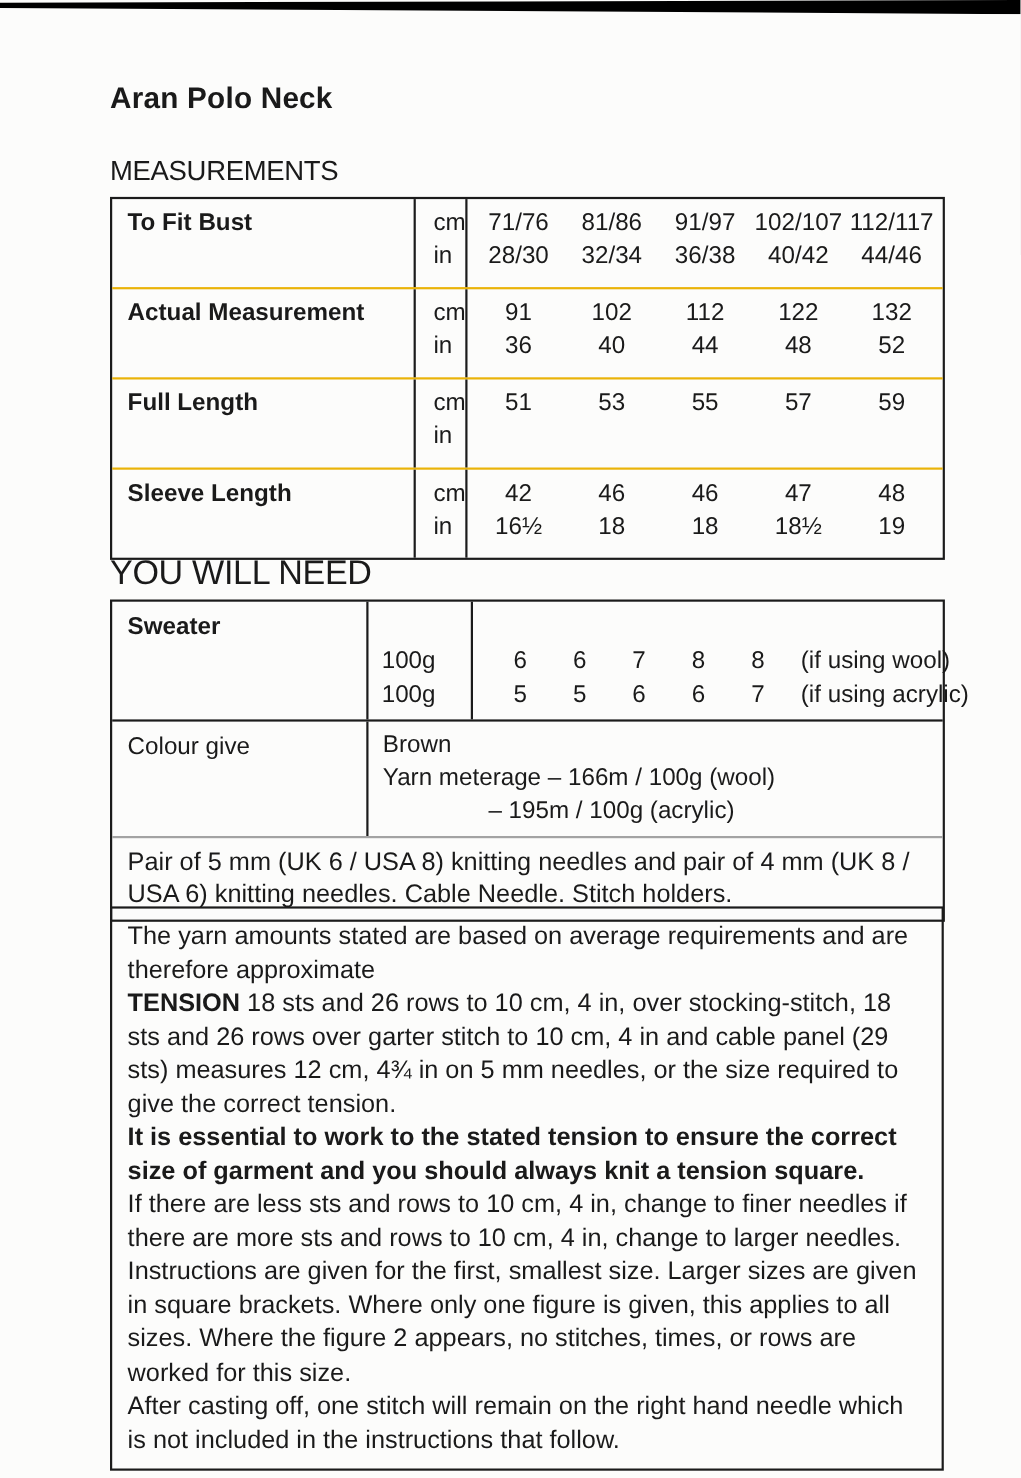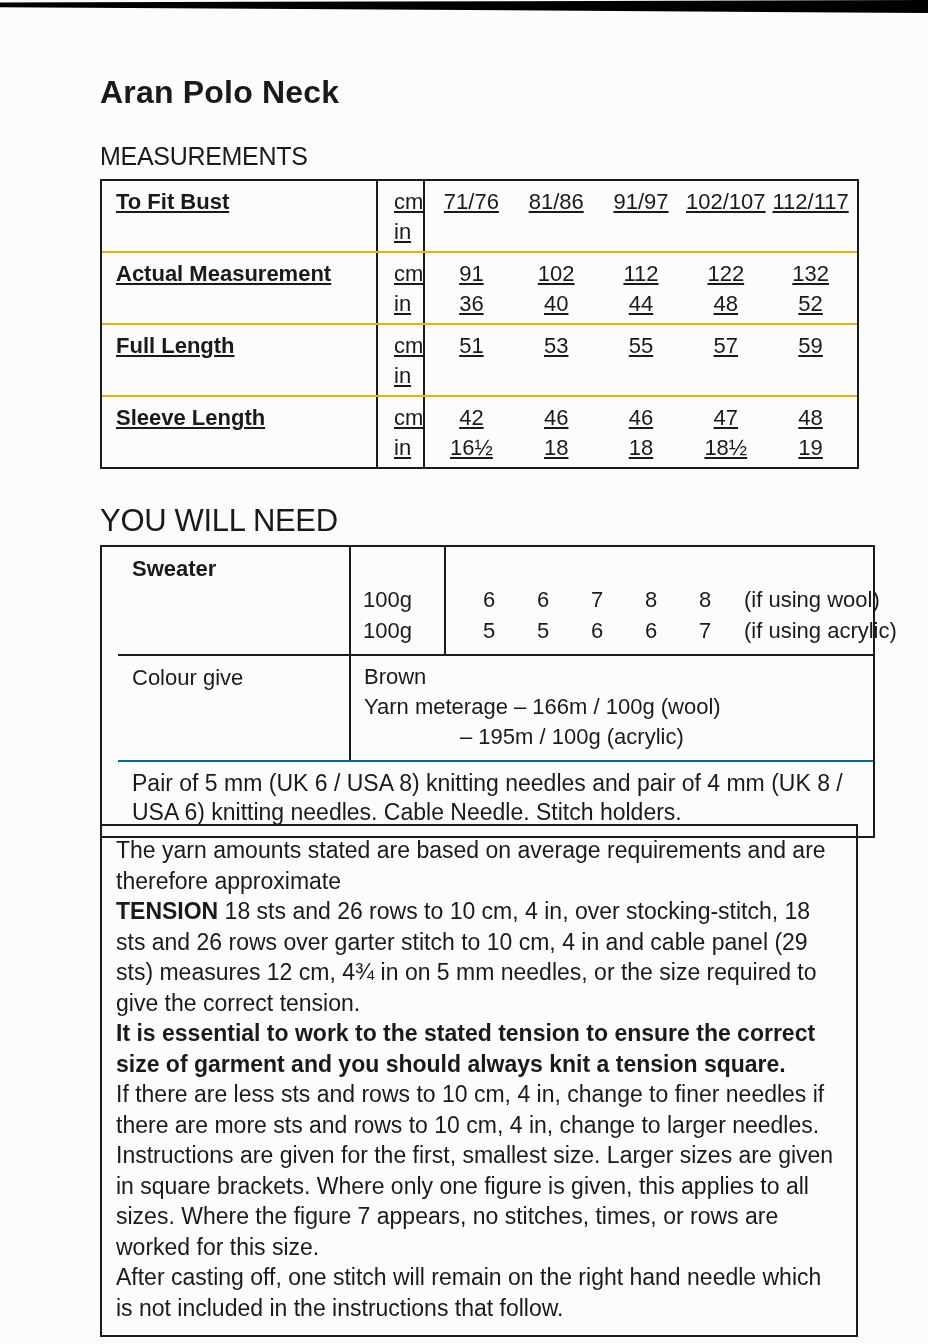--- a/index.html
+++ b/index.html
@@ -19,21 +19,21 @@
     position: absolute;
     top: 0; left: 0;
     width: 928px; height: 14px;
     background: #000;
     clip-path: polygon(0 18%, 100% 0, 100% 92%, 0 52%);
   }
   .title {
     position: absolute;
     left: 100px; top: 74px;
     margin: 0;
-    font-size: 32px;
+    font-size: 27px;
     font-weight: 700;
     letter-spacing: 0.2px;
   }
   .m-heading {
     position: absolute;
     left: 100px; top: 142px;
     margin: 0;
     font-size: 25px;
     font-weight: 400;
     letter-spacing: -0.3px;
@@ -42,22 +42,21 @@
   .m-table {
     position: absolute;
     left: 100px; top: 179px;
     width: 755px;
     border: 2px solid #1b1b1b;
     font-size: 22px;
   }
   .m-row {
     display: grid;
     grid-template-columns: 248px 75px 1fr;
-    height: 70px;
-    text-decoration: underline;
+    height: 80px;
   }
   .m-row + .m-row { border-top: 2px solid #eab308; }
   .m-label {
     font-weight: 700;
     padding: 8px 0 0 14px;
   }
   .m-units {
     border-left: 2px solid #1b1b1b;
     border-right: 2px solid #1b1b1b;
     padding: 6px 0 0 16px;
@@ -78,21 +77,20 @@
     font-size: 31px;
     font-weight: 400;
     letter-spacing: -0.3px;
   }
   .y-table {
     position: absolute;
     left: 100px; top: 545px;
     width: 755px;
     border: 2px solid #1b1b1b;
     font-size: 22px;
-    padding-left: 16px;
   }
   .y-row1 {
     display: grid;
     grid-template-columns: 231px 95px 1fr;
     min-height: 95px;
   }
   .y-c1 { padding: 6px 0 0 14px; line-height: 31px; }
   .y-item { font-weight: 700; }
   .y-balls {
     border-left: 2px solid #1b1b1b;
@@ -113,21 +111,21 @@
     min-height: 94px;
     border-top: 2px solid #1b1b1b;
   }
   .y-colour-val {
     border-left: 2px solid #1b1b1b;
     padding: 6px 0 8px 13px;
     line-height: 30px;
   }
   .meterage-acrylic { margin-left: 96px; }
   .y-row3 {
-    border-top: 2px solid #0369a1;
+    border-top: 2px solid #a3a3a3;
     padding: 7px 26px 9px 14px;
     font-size: 23px;
     line-height: 29px;
   }
   
   .notes {
     position: absolute;
     left: 100px; top: 824px;
     width: 758px;
     box-sizing: border-box;
@@ -158,20 +156,27 @@
         <div>cm</div>
         <div>in</div>
       </div>
       <div class="m-vals">
         <div class="v-line">
           <span>71/76</span>
           <span>81/86</span>
           <span>91/97</span>
           <span>102/107</span>
           <span>112/117</span>
+        </div>
+        <div class="v-line">
+          <span>28/30</span>
+          <span>32/34</span>
+          <span>36/38</span>
+          <span>40/42</span>
+          <span>44/46</span>
         </div>
       </div>
     </div>
 
     <div class="m-row">
       <div class="m-label">Actual Measurement</div>
       <div class="m-units">
         <div>cm</div>
         <div>in</div>
       </div>
@@ -279,17 +284,17 @@
 
     <div class="y-row3">Pair of 5 mm (UK 6 / USA 8) knitting needles and pair of 4 mm (UK 8 / USA 6) knitting needles. Cable Needle. Stitch holders.</div>
 
   </div>
 
   <div class="notes">
     <p>The yarn amounts stated are based on average requirements and are therefore approximate</p>
     <p><span class="bold">TENSION</span><span> 18 sts and 26 rows to 10 cm, 4 in, over stocking-stitch, 18 sts and 26 rows over garter stitch to 10 cm, 4 in and cable panel (29 sts) measures 12 cm, 4¾ in on 5 mm needles, or the size required to give the correct tension.</span></p>
     <p class="bold">It is essential to work to the stated tension to ensure the correct size of garment and you should always knit a tension square.</p>
     <p>If there are less sts and rows to 10 cm, 4 in, change to finer needles if there are more sts and rows to 10 cm, 4 in, change to larger needles.</p>
-    <p>Instructions are given for the first, smallest size. Larger sizes are given in square brackets. Where only one figure is given, this applies to all sizes. Where the figure 7 appears, no stitches, times, or rows are worked for this size.</p>
+    <p>Instructions are given for the first, smallest size. Larger sizes are given in square brackets. Where only one figure is given, this applies to all sizes. Where the figure 2 appears, no stitches, times, or rows are worked for this size.</p>
     <p>After casting off, one stitch will remain on the right hand needle which is not included in the instructions that follow.</p>
   </div>
 
 </div>
 
 </body></html>

